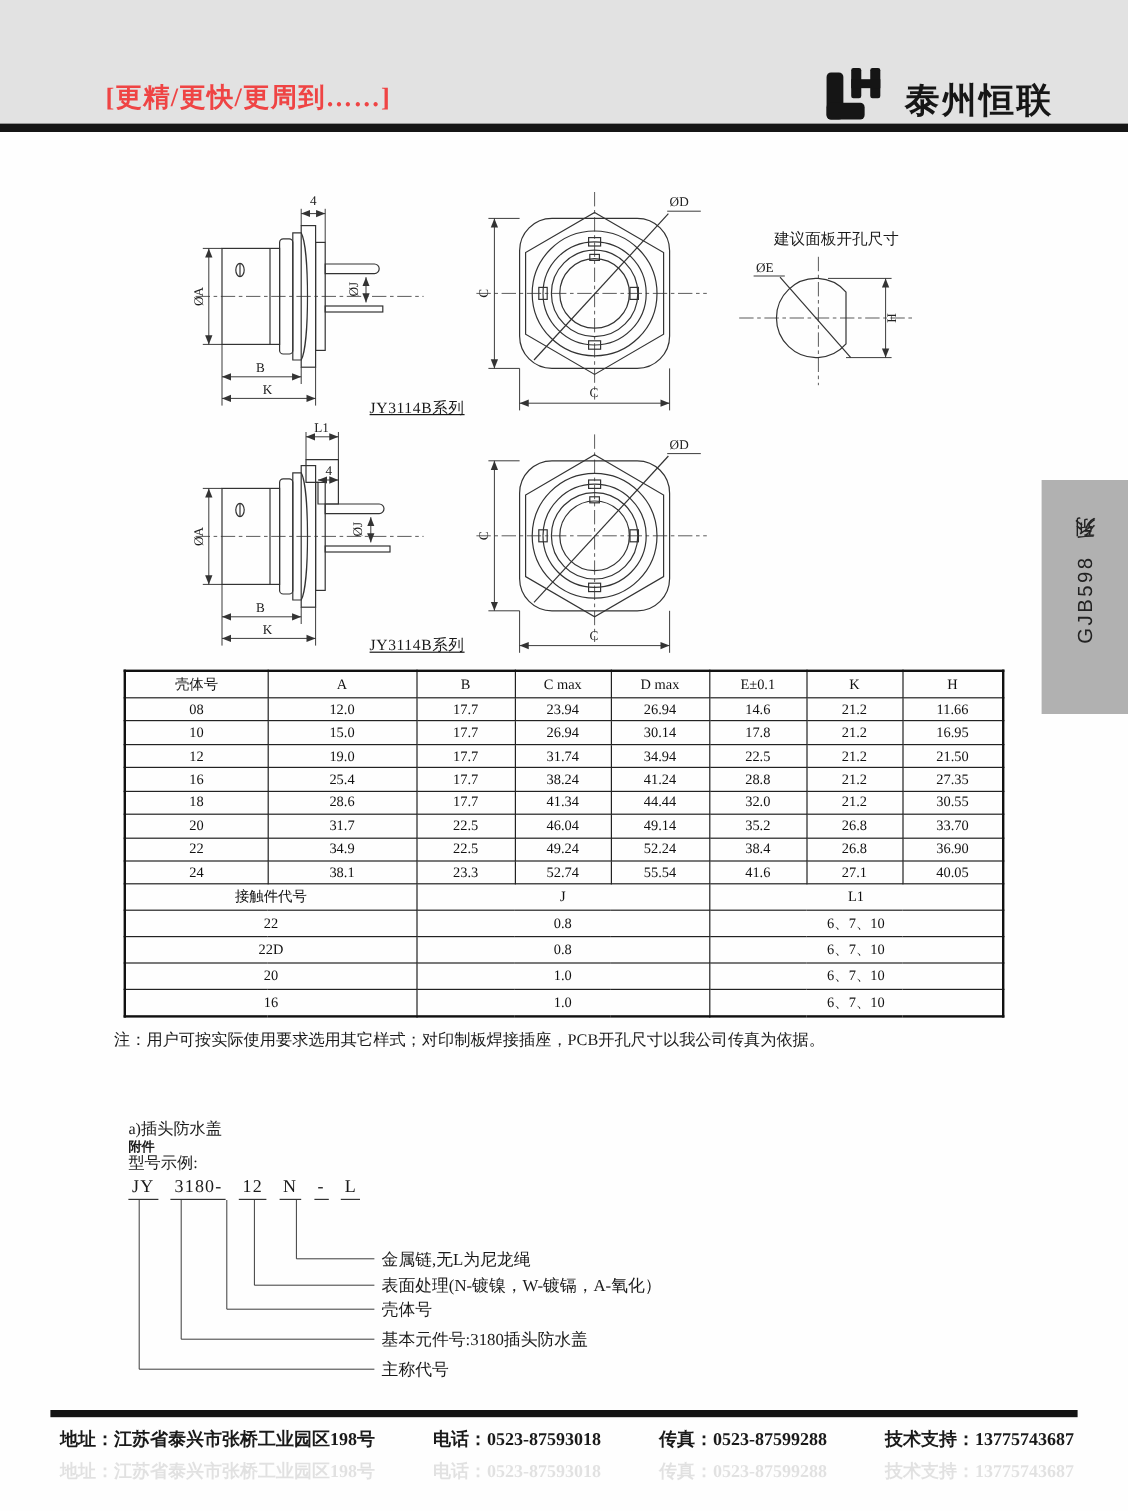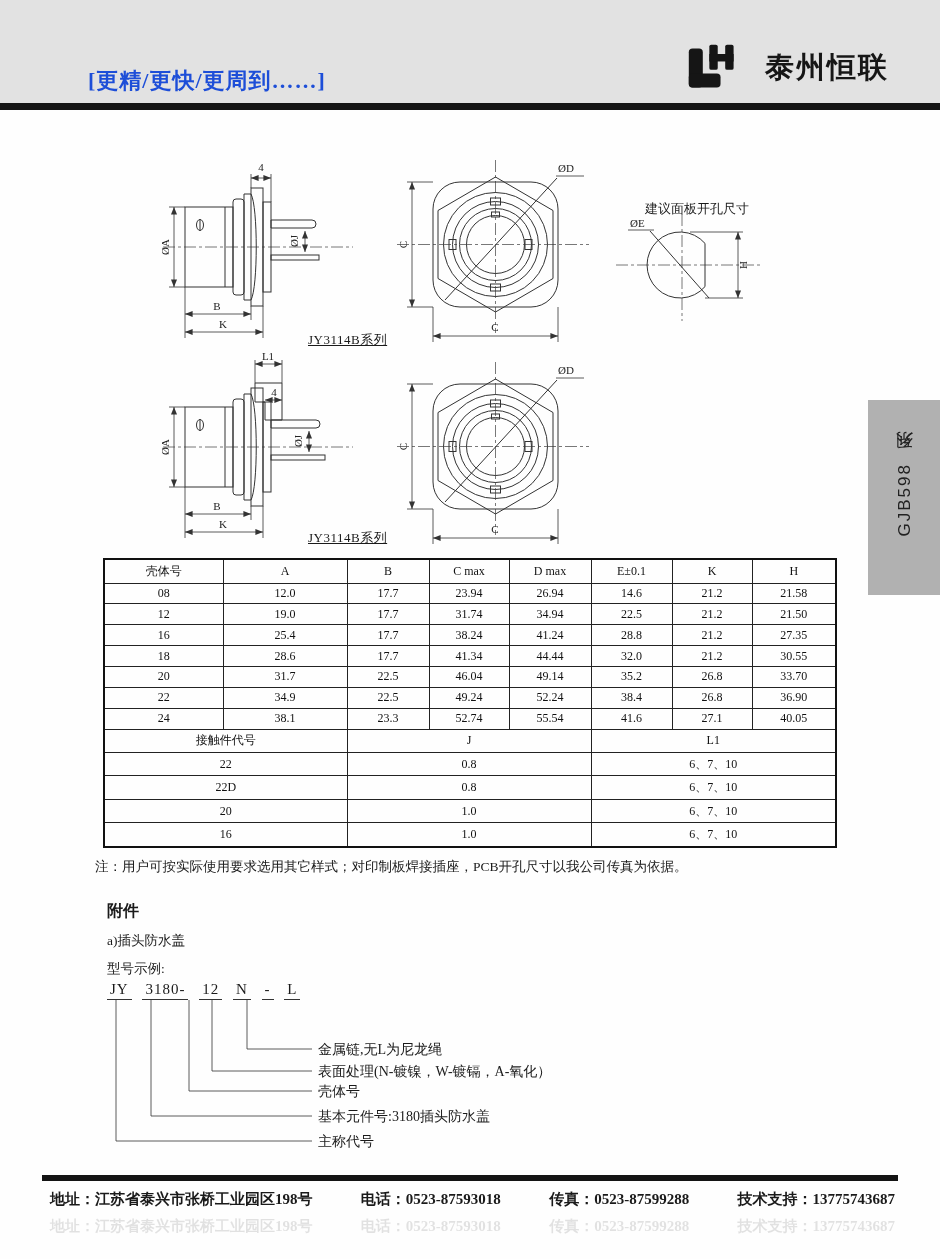--- a/index.html
+++ b/index.html
@@ -3,22 +3,22 @@
 <meta charset="utf-8">
 <style>
   html,body{margin:0;padding:0;background:#ffffff;}
   .page{position:relative;width:940px;height:1259px;overflow:hidden;background:#fefefe;
         font-family:"Liberation Serif",serif;color:#1a1a1a;}
   .abs{position:absolute;}
 
   
   .hdr{left:0;top:0;width:940px;height:103px;background:#e2e2e2;}
   .hdr-rule{left:0;top:103px;width:940px;height:7px;background:#151515;}
-  .slogan{left:88px;top:66px;font-size:22px;font-weight:bold;letter-spacing:1px;color:#1d4ed8;}
-  .brand{left:686px;top:44px;display:flex;align-items:center;gap:23px;}
+  .slogan{left:88px;top:66px;font-size:22px;font-weight:bold;letter-spacing:1px;color:#ef4444;}
+  .brand{left:686px;top:56px;display:flex;align-items:flex-end;gap:12px;}
   .brand-name{font-size:29px;font-weight:bold;letter-spacing:2px;color:#161616;
               font-family:"Liberation Sans",sans-serif;}
 
   
   .side-tab{left:868px;top:400px;width:72px;height:195px;background:#b1b1b1;
             display:flex;align-items:center;justify-content:center;}
   .side-tab span{writing-mode:vertical-rl;transform:rotate(180deg);font-size:17px;color:#222;
             letter-spacing:2px;font-family:"Liberation Sans",sans-serif;}
 
   
@@ -31,21 +31,21 @@
   .panel-title{font-size:13px;text-align:center;width:170px;}
 
   
   .dim-table{left:103px;top:558px;border-collapse:collapse;table-layout:fixed;
              width:734px;height:290px;font-size:12px;color:#111;border:2px solid #111;}
   .dim-table td,.dim-table th{border:1px solid #222;text-align:center;padding:0;
              font-weight:normal;font-family:"Liberation Serif",serif;}
 
   .note{left:95px;top:858px;width:780px;font-size:13.5px;}
 
-  .att-head{left:107px;top:901px;font-size:16px;font-weight:bold;
+  .att-head{left:107px;top:948px;font-size:11px;font-weight:bold;
             font-family:"Liberation Sans",sans-serif;}
   .att-a{left:107px;top:932px;font-size:13.5px;}
   .att-ex{left:107px;top:960px;font-size:13.5px;}
 
   .code{left:107px;top:981px;font-size:15px;}
   .code span{display:inline-block;border-bottom:1px solid #333;padding:0 3px 1px 3px;
              margin-right:7px;letter-spacing:1px;}
 
   .tree-label{left:318px;font-size:14px;white-space:nowrap;}
 
@@ -139,21 +139,21 @@
     <line class="dim" x1="24" y1="32" x2="50" y2="32"></line>
     <line class="dim" x1="24" y1="157" x2="50" y2="157"></line>
     <line class="dim" x1="29" y1="32" x2="29" y2="157" marker-start="url(#mB)" marker-end="url(#mB)"></line>
     <text class="dimt" transform="translate(24,94.5) rotate(-90)" text-anchor="middle">C</text>
     <line class="dim" x1="50" y1="157" x2="50" y2="192"></line>
     <line class="dim" x1="175" y1="157" x2="175" y2="192"></line>
     <line class="dim" x1="50" y1="186" x2="175" y2="186" marker-start="url(#mB)" marker-end="url(#mB)"></line>
     <text class="dimt" x="112" y="181" text-anchor="middle">C</text>
   </svg>
 
-  <div class="abs panel-title" style="left:612px;top:190px;margin-top:10px;">建议面板开孔尺寸</div>
+  <div class="abs panel-title" style="left:612px;top:190px;">建议面板开孔尺寸</div>
   <svg class="abs" style="left:610px;top:210px;" width="175" height="115" viewBox="0 0 175 115">
     <defs>
         <marker id="mC" viewBox="0 0 10 10" refX="9.5" refY="5" markerWidth="10" markerHeight="10" orient="auto-start-reverse">
           <path d="M0,1.2 L9.5,5 L0,8.8 Z" fill="#333"></path>
         </marker>
       </defs>
     <line class="cl" x1="6" y1="55" x2="152" y2="55"></line>
     <line class="cl" x1="72" y1="4" x2="72" y2="111"></line>
     <path class="ln" d="M95,33.4 A33,33 0 1 0 95,76.6 Z"></path>
     <text class="dimt" x="20" y="17">ØE</text>
@@ -263,21 +263,31 @@
           <th>H</th>
         </tr>
         <tr>
           <td>08</td>
           <td>12.0</td>
           <td>17.7</td>
           <td>23.94</td>
           <td>26.94</td>
           <td>14.6</td>
           <td>21.2</td>
-          <td>21.58</td>
+          <td>11.66</td>
+        </tr>
+        <tr>
+          <td>10</td>
+          <td>15.0</td>
+          <td>17.7</td>
+          <td>26.94</td>
+          <td>30.14</td>
+          <td>17.8</td>
+          <td>21.2</td>
+          <td>16.95</td>
         </tr>
         <tr>
           <td>12</td>
           <td>19.0</td>
           <td>17.7</td>
           <td>31.74</td>
           <td>34.94</td>
           <td>22.5</td>
           <td>21.2</td>
           <td>21.50</td>

